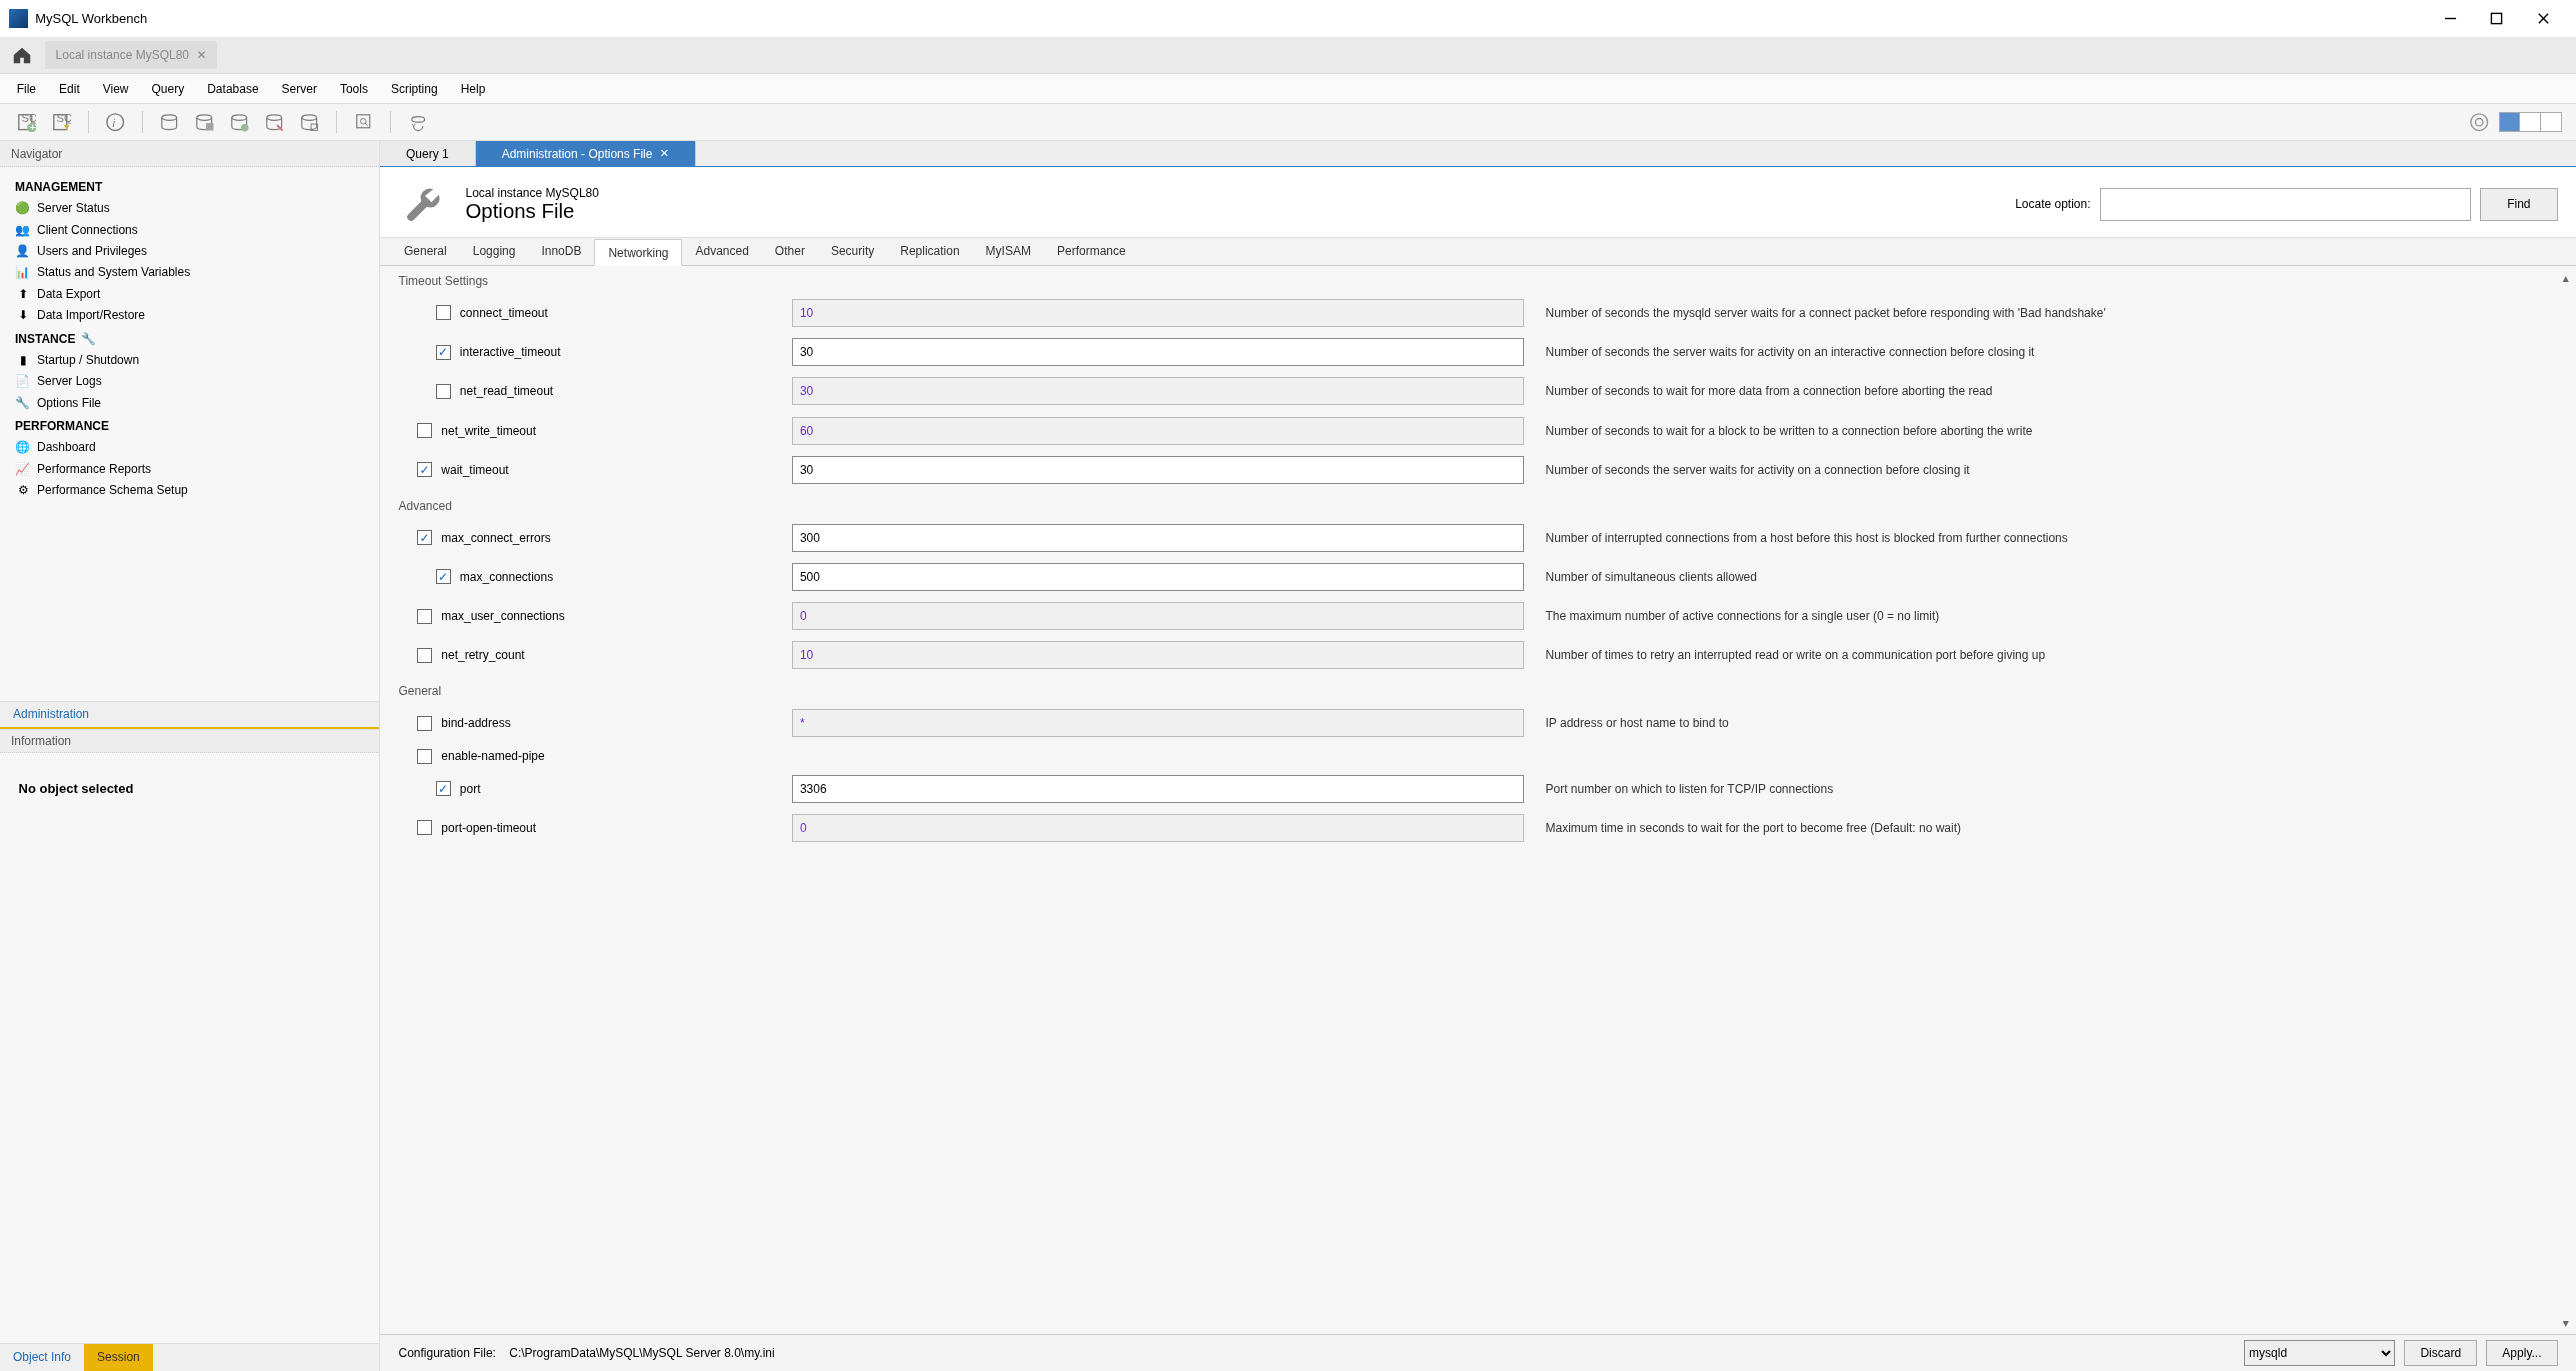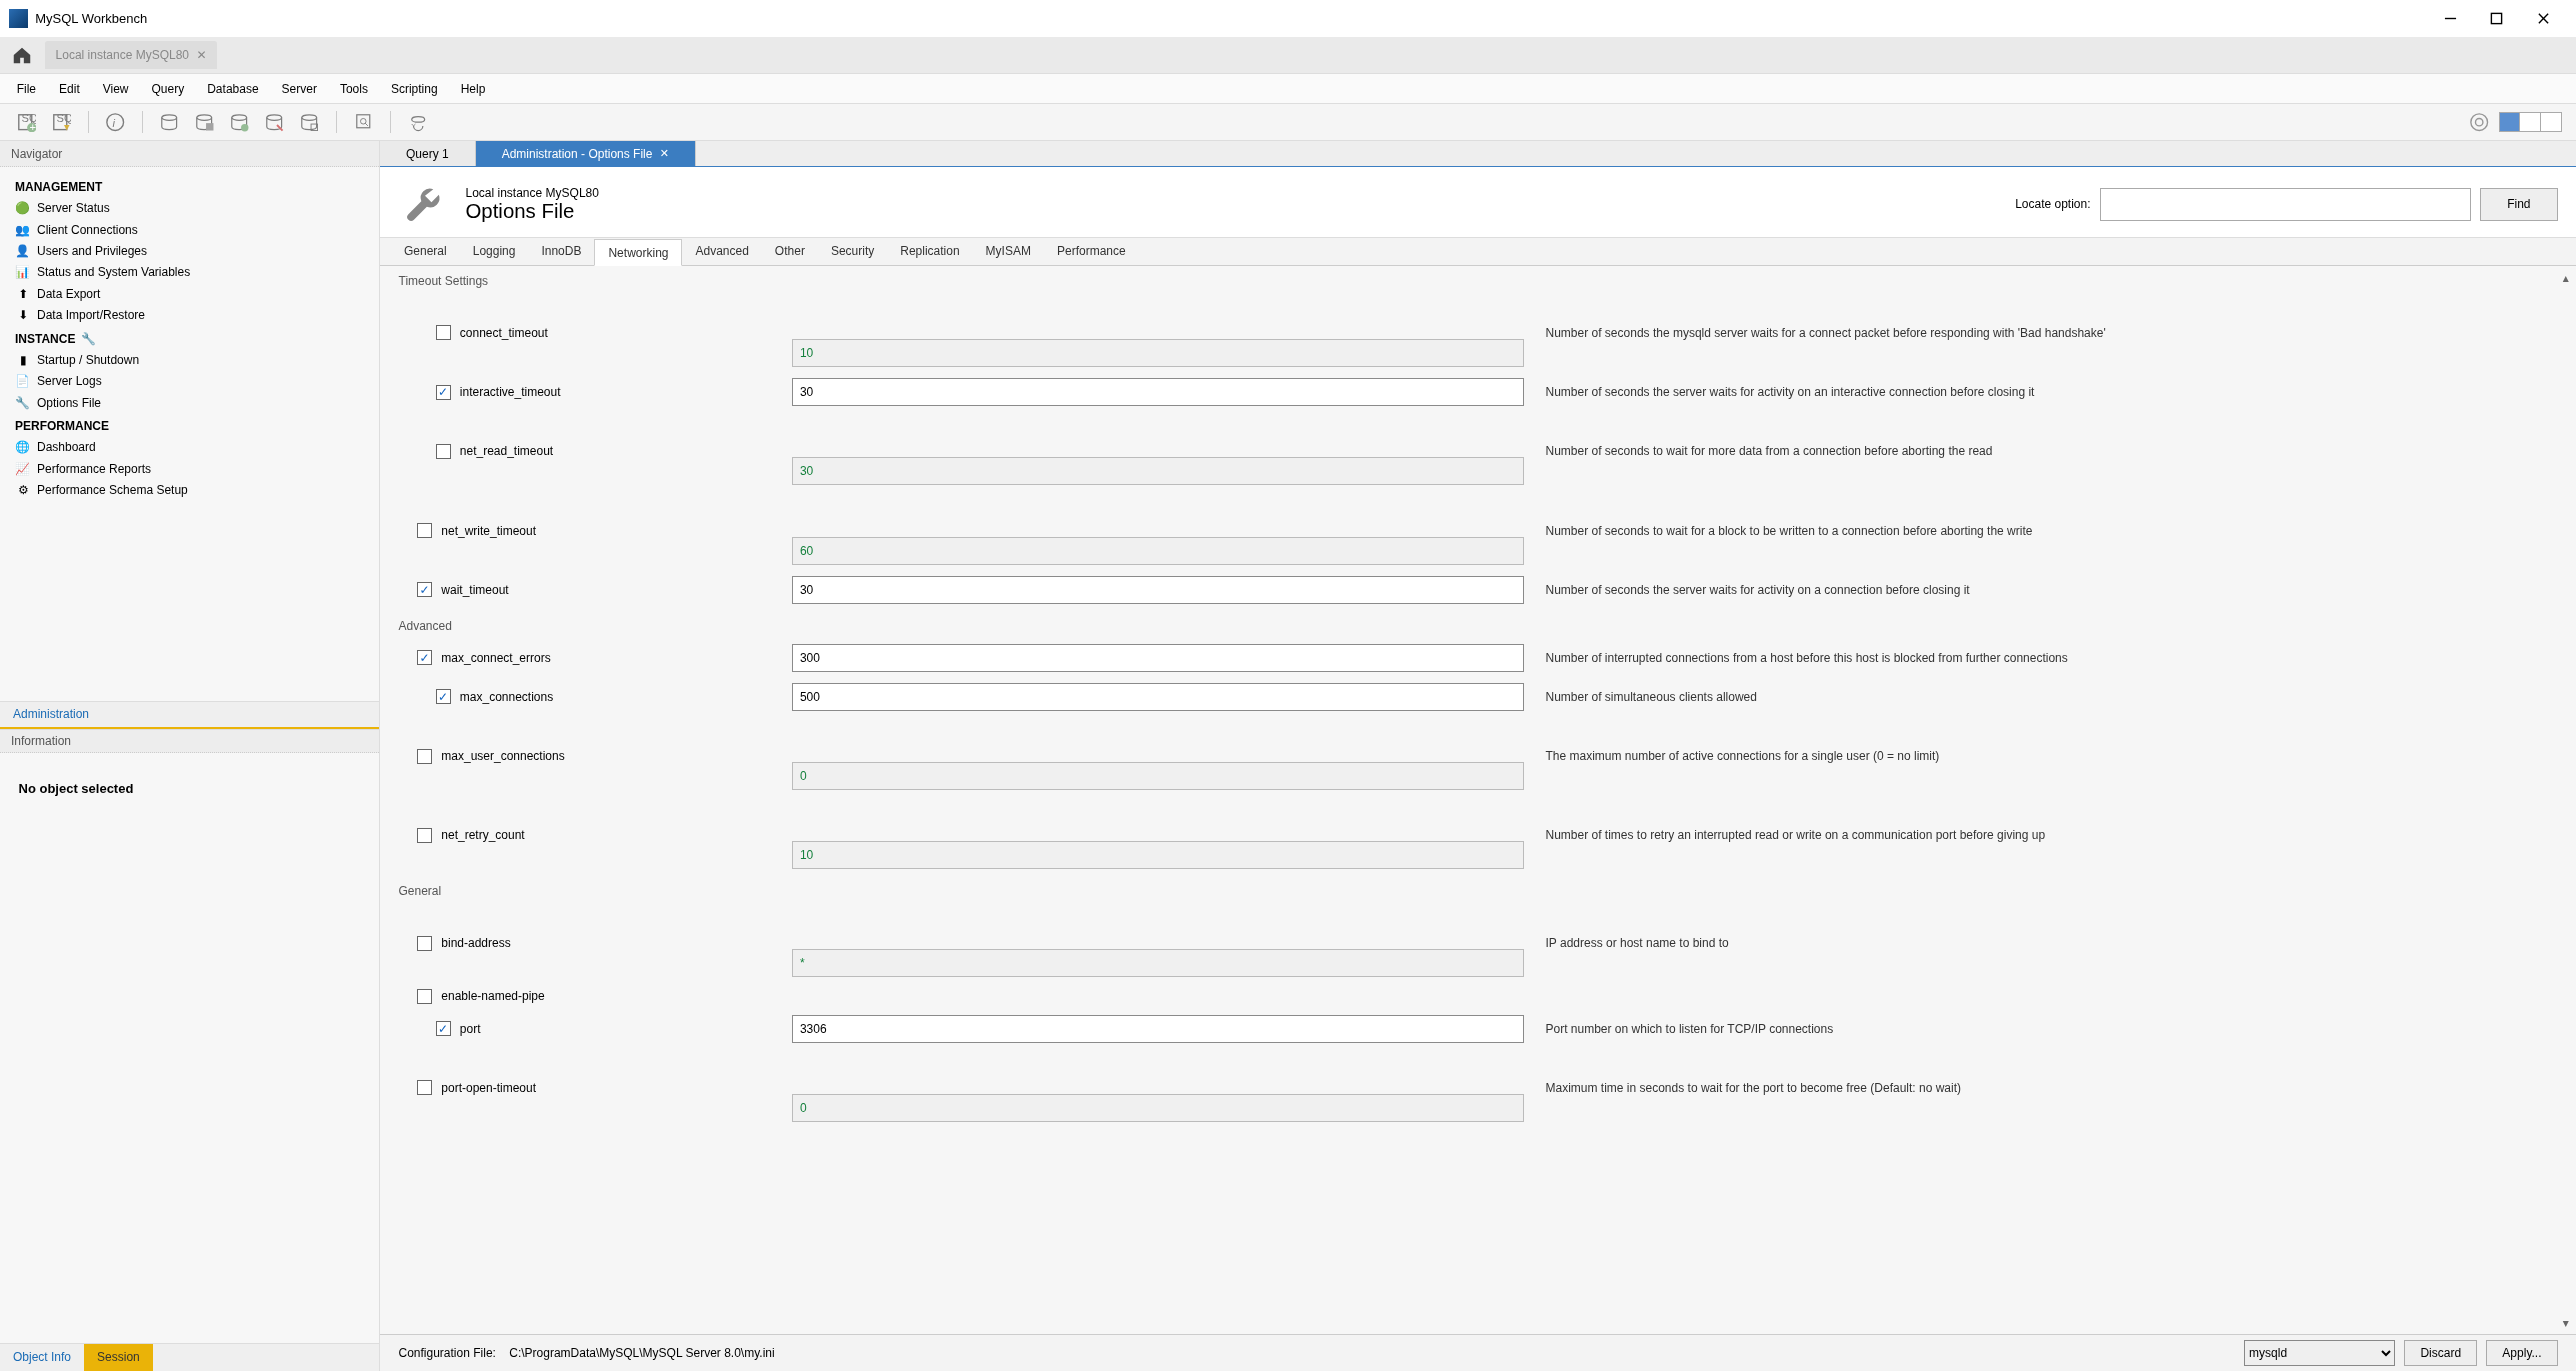--- a/index.html
+++ b/index.html
@@ -57,21 +57,21 @@
 .options-scroll { flex:1; overflow:auto; background:#f6f6f6; position:relative;}
 .group { padding:7.4px 18.5px 1.9px;}
 .group-title { color:#555; margin-bottom:5.6px;}
 .row { display:flex; align-items:center; gap:22px; padding:5.6px 0; }
 .cbcol { width:371px; display:flex; align-items:center; gap:9.3px; padding-left:18.5px;}
 .cbcol.indent { padding-left:37px;}
 .cb { width:15px; height:15px; border:0.9px solid #666; display:inline-flex; align-items:center; justify-content:center; background:#fff; cursor:pointer;}
 .cb.checked::after { content:"✓"; font-size:12px; color:#1565c0; line-height:1;}
 .valcol { width:732px;}
 .valcol input { width:100%; height:28px; border:0.9px solid #8a8a8a; padding:0 7.4px; background:#fff;}
-.valcol input:disabled { background:#f0f0f0; color:#15803d; border-color:#bbb;margin-top:40px;}
+.valcol input:disabled { background:#f0f0f0; color:#6d28d9; border-color:#bbb;}
 .desccol { flex:1; color:#333; padding-right:18.5px;}
 .scroll-arrow { position:absolute; right:2.8px; width:15px; height:15px; display:flex; align-items:center; justify-content:center; color:#666; cursor:pointer;}
 .status-row { height:37px; display:flex; align-items:center; justify-content:space-between; padding:0 18.5px; border-top:0.9px solid #ccc; background:#f3f3f3;}
 .status-row select { height:26px; width:151px; border:0.9px solid #888;}
 .status-row button { height:26px; padding:0 15px; background:#eee; border:0.9px solid #aaa; cursor:pointer;}
 svg { display:block;}
 </style>
 </head>
 <body>
 

